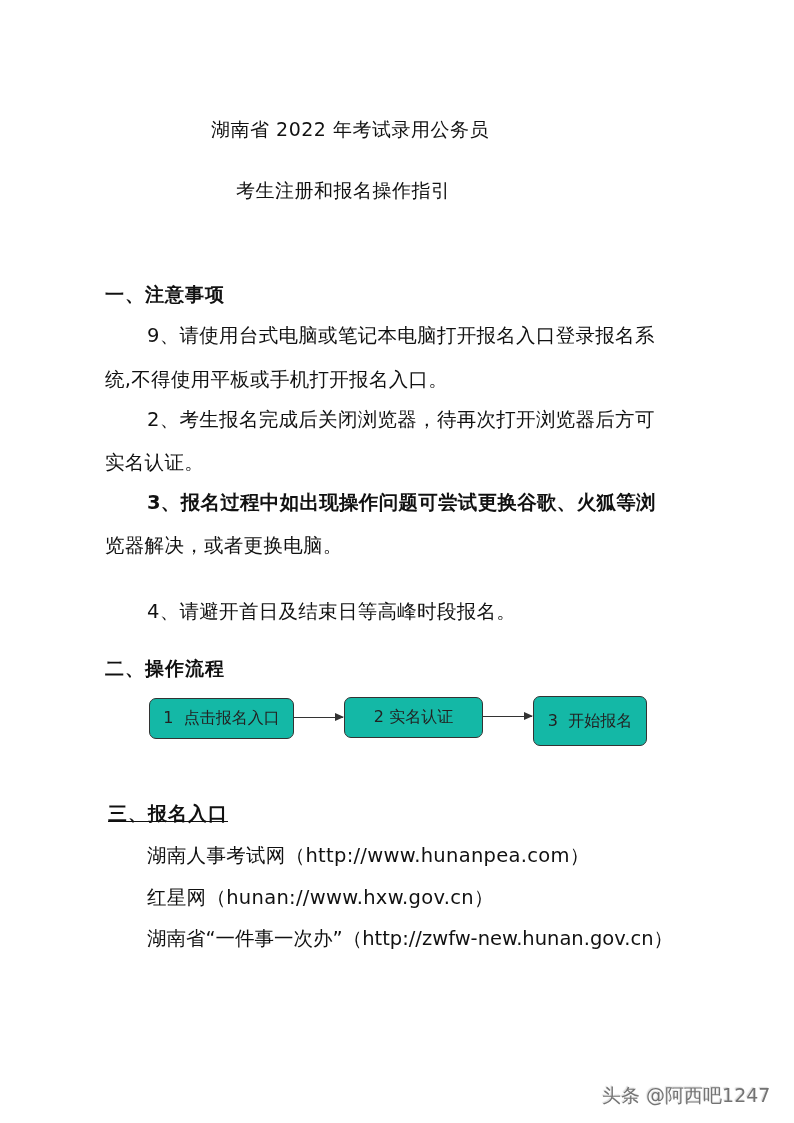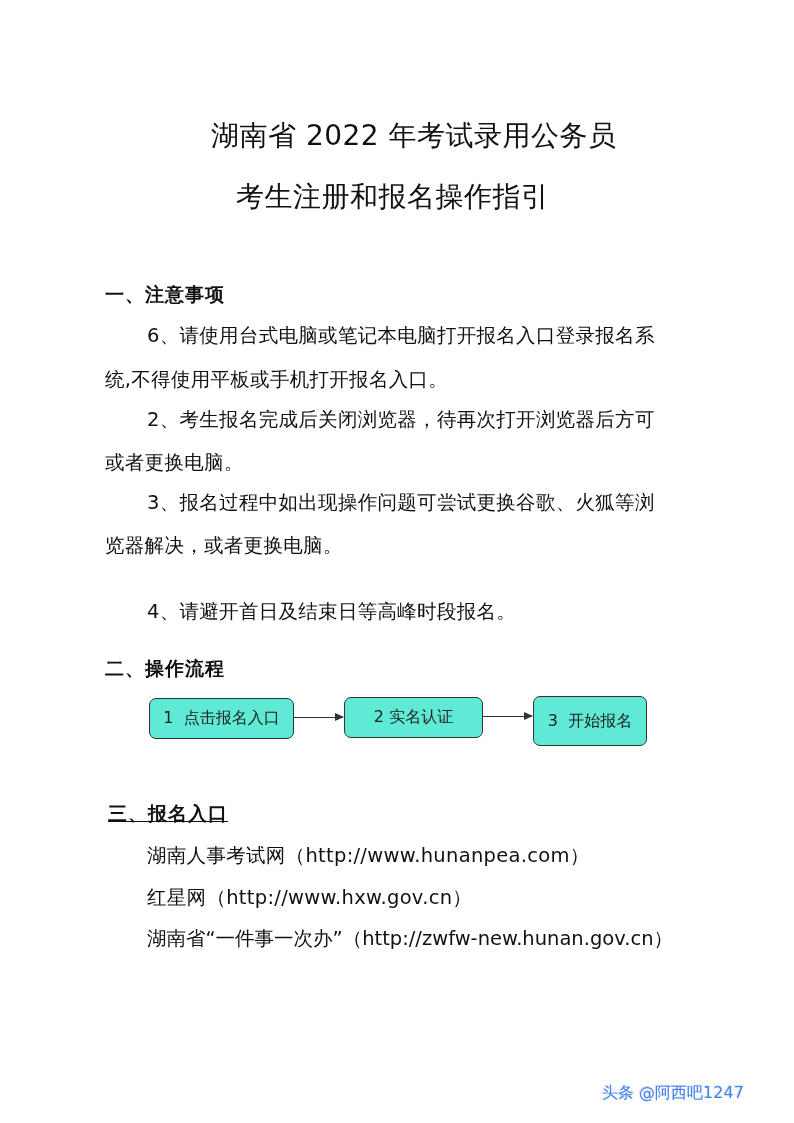--- a/index.html
+++ b/index.html
@@ -1,65 +1,65 @@
 <!DOCTYPE html>
 <html><head>
 <meta charset="utf-8">
 <style>
   html, body { margin: 0; padding: 0; }
   body {
     width: 794px; height: 1123px; background: #ffffff; position: relative; overflow: hidden;
     font-family: "DejaVu Sans", "Liberation Sans", sans-serif; color: #111111;
   }
   .abs { position: absolute; white-space: nowrap; }
-  .title { font-size: 28px; letter-spacing: 0.5px; }
+  .title { font-size: 19px; letter-spacing: 0.5px; }
   .h { font-size: 19px; font-weight: bold; letter-spacing: 1px; }
   .p { font-size: 19.5px; letter-spacing: 0.3px; }
   .box {
-    position: absolute; border: 1.3px solid #333; border-radius: 7px; background: #5eead4;
+    position: absolute; border: 1.3px solid #333; border-radius: 7px; background: #14b8a6;
     display: flex; align-items: center; justify-content: center; font-size: 16px; color: #222;
     box-sizing: border-box;
   }
   .arrow { position: absolute; height: 1.3px; background: #333; }
   .arrow::after {
     content: ""; position: absolute; right: -1px; top: -4px;
     border-left: 9px solid #333; border-top: 4.5px solid transparent; border-bottom: 4.5px solid transparent;
   }
-  .wm { font-size: 16px; color: #3b82f6; text-shadow: 1px 1px 1px rgba(255,255,255,0.9), -1px -1px 1px rgba(0,0,0,0.15); }
+  .wm { font-size: 19px; color: #737373; text-shadow: 1px 1px 1px rgba(255,255,255,0.9), -1px -1px 1px rgba(0,0,0,0.15); }
 </style>
 </head>
 <body>
 
 <div>
   <div class="abs title" style="left:211px; top:117px;">湖南省 2022 年考试录用公务员</div>
   <div class="abs title" style="left:236px; top:178px;">考生注册和报名操作指引</div>
 
   <div class="abs h" style="left:105px; top:282px;">一、注意事项</div>
-  <div class="abs p" style="left:147px; top:322px;">6、请使用台式电脑或笔记本电脑打开报名入口登录报名系</div>
+  <div class="abs p" style="left:147px; top:322px;">9、请使用台式电脑或笔记本电脑打开报名入口登录报名系</div>
   <div class="abs p" style="left:105px; top:366px;">统,不得使用平板或手机打开报名入口。</div>
   <div class="abs p" style="left:147px; top:406px;">2、考生报名完成后关闭浏览器，待再次打开浏览器后方可</div>
-  <div class="abs p" style="left:105px; top:449px;">或者更换电脑。</div>
-  <div class="abs p" style="left:147px; top:489px;">3、报名过程中如出现操作问题可尝试更换谷歌、火狐等浏</div>
+  <div class="abs p" style="left:105px; top:449px;">实名认证。</div>
+  <div class="abs p" style="left:147px; top:489px;font-weight:bold;">3、报名过程中如出现操作问题可尝试更换谷歌、火狐等浏</div>
   <div class="abs p" style="left:105px; top:532px;">览器解决，或者更换电脑。</div>
   <div class="abs p" style="left:147px; top:572px;margin-top:26px;">4、请避开首日及结束日等高峰时段报名。</div>
 
   <div class="abs h" style="left:105px; top:656px;">二、操作流程</div>
   <div>
     <div class="box" style="left:149px; top:698px; width:145px; height:41px;">
       <span style="white-space:pre;">1  点击报名入口</span>
     </div>
     <div class="arrow" style="left:294px; top:717px; width:49px;"></div>
     <div class="box" style="left:344px; top:697px; width:139px; height:41px;">
       <span style="white-space:pre;">2 实名认证</span>
     </div>
     <div class="arrow" style="left:483px; top:716px; width:49px;"></div>
     <div class="box" style="left:533px; top:696px; width:114px; height:50px;">
       <span style="white-space:pre;">3  开始报名</span>
     </div>
   </div>
 
   <div class="abs h" style="left:108px; top:801px;text-decoration:underline;">三、报名入口</div>
   <div class="abs p" style="left:147px; top:842px;">湖南人事考试网（http://www.hunanpea.com）</div>
-  <div class="abs p" style="left:147px; top:884px;">红星网（http://www.hxw.gov.cn）</div>
+  <div class="abs p" style="left:147px; top:884px;">红星网（hunan://www.hxw.gov.cn）</div>
   <div class="abs p" style="left:147px; top:925px; letter-spacing:0;">湖南省“一件事一次办”（http://zwfw-new.hunan.gov.cn）</div>
 
   <div class="abs wm" style="left:602px; top:1083px;">头条 @阿西吧1247</div>
 </div>
 
 </body></html>

